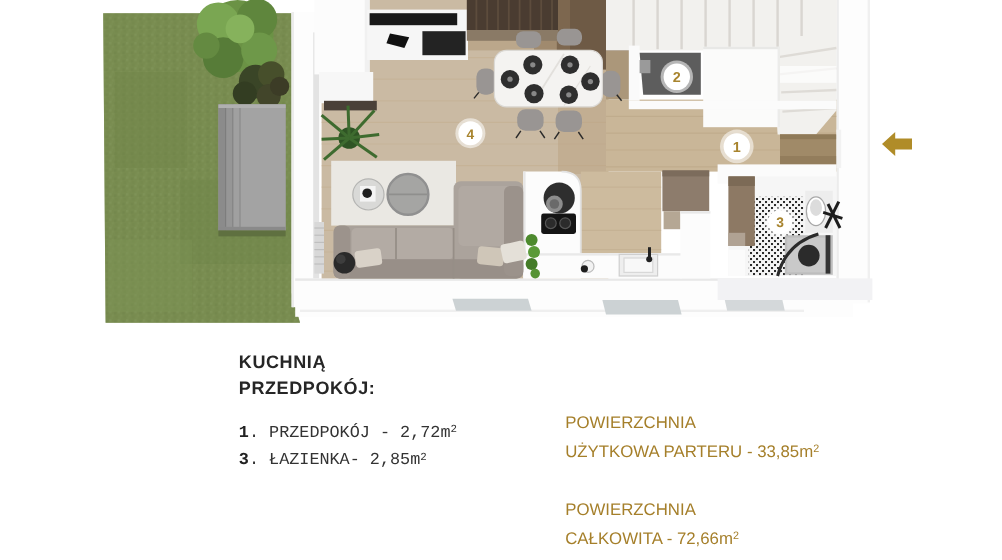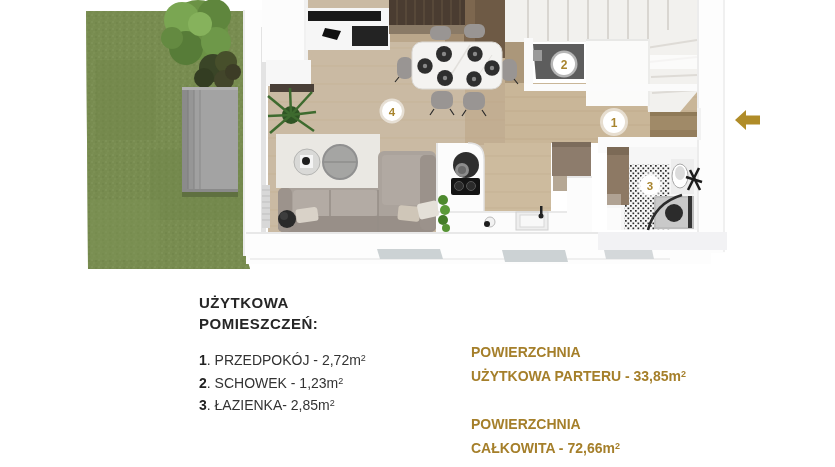--- a/index.html
+++ b/index.html
@@ -1,23 +1,23 @@
 <!DOCTYPE html>
 <html><head>
 <meta charset="utf-8">
 <style>
   html,body{margin:0;padding:0;background:#fff;}
   .page{position:relative;width:835px;height:467px;background:#fff;overflow:hidden;
         font-family:"Liberation Sans",sans-serif;}
   .legend{position:absolute;left:199px;top:292px;color:#2e2e2e;}
   .legend h3{margin:0;font-size:15px;font-weight:bold;letter-spacing:.5px;line-height:21px;color:#262626;}
   .list{position:absolute;left:199px;top:347px;font-size:14px;color:#333;}
-  .list div{height:22.5px;line-height:22.5px;white-space:nowrap;}
+  .list div{height:22.5px;line-height:22.5px;white-space:nowrap;font-family:Liberation Mono, monospace;}
   .list b{color:#222;}
-  .gold{position:absolute;left:471px;color:#a57f2a;font-weight:bold;font-size:14px;line-height:22px;white-space:nowrap;}
+  .gold{position:absolute;left:471px;color:#a57f2a;font-weight:normal;font-size:14px;line-height:22px;white-space:nowrap;}
   sup{font-size:9px;vertical-align:4px;}
 </style>
 </head>
 <body>
 <div class="page">
 <svg width="835" height="467" viewBox="0 0 835 467" xmlns="http://www.w3.org/2000/svg">
   <defs>
     <pattern id="checker" width="5" height="5" patternUnits="userSpaceOnUse">
       <rect width="5" height="5" fill="#f5f5f5"></rect>
       <rect x="0" y="0" width="1.7" height="1.7" fill="#2c2c2c"></rect>
@@ -459,28 +459,27 @@
     <text x="392" y="115.5" text-anchor="middle" font-size="11.5" font-weight="bold" fill="#a8842e" font-family="Liberation Sans, sans-serif">4</text>
   </g>
 
   <g>
         <polygon points="735,120 746,110 746,115.5 760,115.5 760,124.5 746,124.5 746,130" fill="#b08c28"></polygon>
       </g>
 </svg>
 
 
 <div class="legend">
-  <h3>UŻYTKOWA</h3>
-  <h3>POMIESZCZEŃ:</h3>
+  <h3>KUCHNIĄ</h3>
+  <h3>PRZEDPOKÓJ:</h3>
 </div>
 
 
 <div class="list">
   <div><b>1</b>. PRZEDPOKÓJ - 2,72m<sup>2</sup></div>
-  <div><b>2</b>. SCHOWEK - 1,23m<sup>2</sup></div>
   <div><b>3</b>. ŁAZIENKA- 2,85m<sup>2</sup></div>
 </div>
 
 
 <div class="gold" style="top:341px;">POWIERZCHNIA<br>UŻYTKOWA PARTERU - 33,85m<sup>2</sup></div>
 
 
 <div class="gold" style="top:413px;">POWIERZCHNIA<br>CAŁKOWITA - 72,66m<sup>2</sup></div>
 
 </div>

